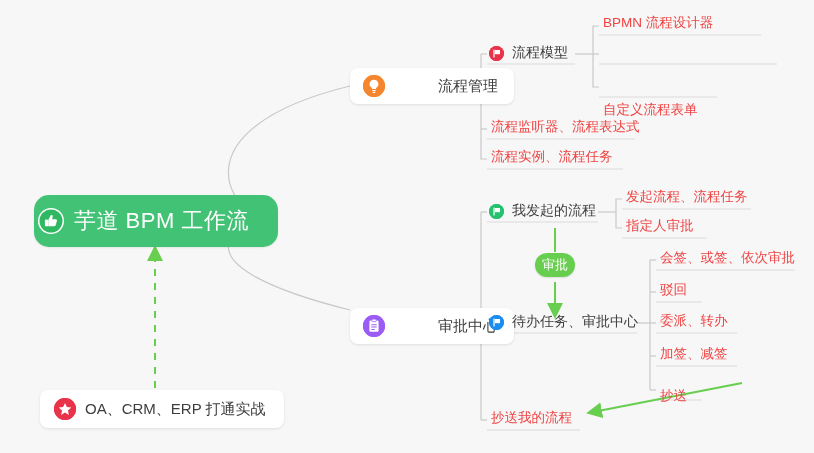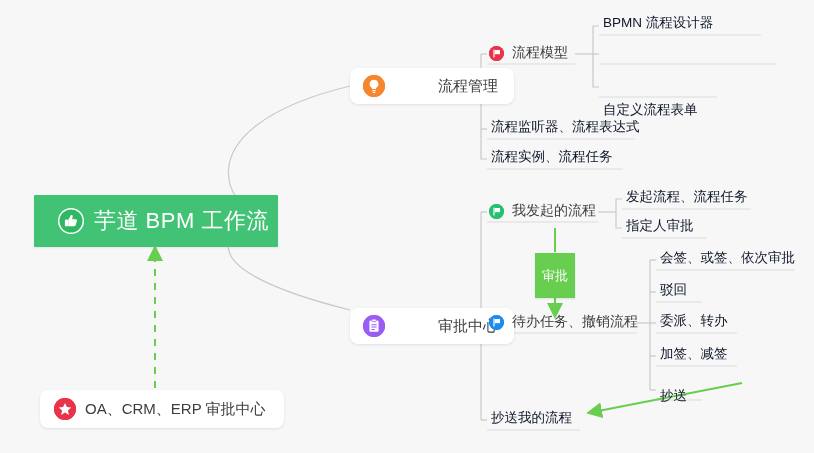--- a/index.html
+++ b/index.html
@@ -12,24 +12,24 @@
   }
   #canvas{position:absolute;left:0;top:0;width:814px;height:453px;}
   svg.links{position:absolute;left:0;top:0;width:814px;height:453px;pointer-events:none;}
 
   
   .root-node{
     position:absolute;
     left:34px;top:195px;
     width:244px;height:52px;
     background:#42c274;
-    border-radius:1px;
+    border-radius:15px;
     display:flex;align-items:center;
     box-sizing:border-box;
-    padding-left:24px;
+    padding-left:4px;
     box-shadow:0 1px 2px rgba(0,0,0,0.08);
   }
   .root-label{
     color:#ffffff;
     font-size:22px;
     letter-spacing:0.5px;
     margin-left:10px;
     white-space:nowrap;
   }
   .icon-circle{
@@ -62,21 +62,21 @@
     display:flex;align-items:center;
     white-space:nowrap;
     padding-bottom:4px;
   }
   .node2 .n2label{font-size:14px;color:#3d3d3d;margin-left:8px;}
 
   
   .leaf{
     position:absolute;
     font-size:13.5px;
-    color:#0f172a;
+    color:#ef4444;
     white-space:nowrap;
     padding-bottom:20px;
   }
 
   
   .callout{
     position:absolute;
     left:40px;top:390px;
     height:38px;
     background:#ffffff;
@@ -86,23 +86,23 @@
     box-sizing:border-box;
     box-shadow:0 1px 3px rgba(0,0,0,0.10);
     white-space:nowrap;
   }
   .callout-label{font-size:15px;color:#3d3d3d;margin-left:9px;}
 
   
   .badge{
     position:absolute;
     left:535px;top:253px;
-    width:40px;height:45px;
+    width:40px;height:24px;
     background:#67ce4f;
-    border-radius:0;
+    border-radius:12px;
     display:flex;align-items:center;justify-content:center;
     box-shadow:0 1px 2px rgba(0,0,0,0.10);
   }
   .badge span{color:#ffffff;font-size:13px;}
 </style>
 </head>
 <body>
 
 <div id="canvas">
 
@@ -238,21 +238,21 @@
   </div>
 
   <div class="node2" style="left:489px;top:313px;">
     <span class="icon-circle" style="width:15px;height:15px;background:#1c8df0;">
       <svg width="15" height="15" viewBox="0 0 15 15">
         <circle cx="7.5" cy="7.5" r="7.5" fill="#1c8df0"></circle>
         <rect x="4.4" y="3.6" width="1.25" height="8.0" rx="0.5" fill="#ffffff"></rect>
         <path d="M5.9 4.0 H11.0 V8.2 H5.9 z" fill="#ffffff"></path>
       </svg>
     </span>
-    <span class="n2label">待办任务、撤销流程</span>
+    <span class="n2label">待办任务、审批中心</span>
   </div>
 
   <div class="leaf" style="left:603px;top:14px;">BPMN 流程设计器</div>
   <div class="leaf" style="left:603px;top:76px;margin-top:25px;">自定义流程表单</div>
 
   <div class="leaf" style="left:491px;top:118px;">流程监听器、流程表达式</div>
   <div class="leaf" style="left:491px;top:148px;">流程实例、流程任务</div>
 
   <div class="leaf" style="left:626px;top:188px;">发起流程、流程任务</div>
   <div class="leaf" style="left:626px;top:217px;">指定人审批</div>
@@ -269,16 +269,16 @@
     <span>审批</span>
   </div>
 
   <div class="callout">
     <span class="icon-circle" style="background:#e8334a;">
       <svg width="22" height="22" viewBox="0 0 22 22">
         <circle cx="11" cy="11" r="11" fill="#e8334a"></circle>
         <path d="M11 4.9 L12.85 9.05 L17.3 9.5 L13.95 12.5 L14.9 16.9 L11 14.6 L7.1 16.9 L8.05 12.5 L4.7 9.5 L9.15 9.05 z" fill="#ffffff"></path>
       </svg>
     </span>
-    <span class="callout-label">OA、CRM、ERP 审批中心</span>
+    <span class="callout-label">OA、CRM、ERP 打通实战</span>
   </div>
 
 </div>
 
 </body></html>

